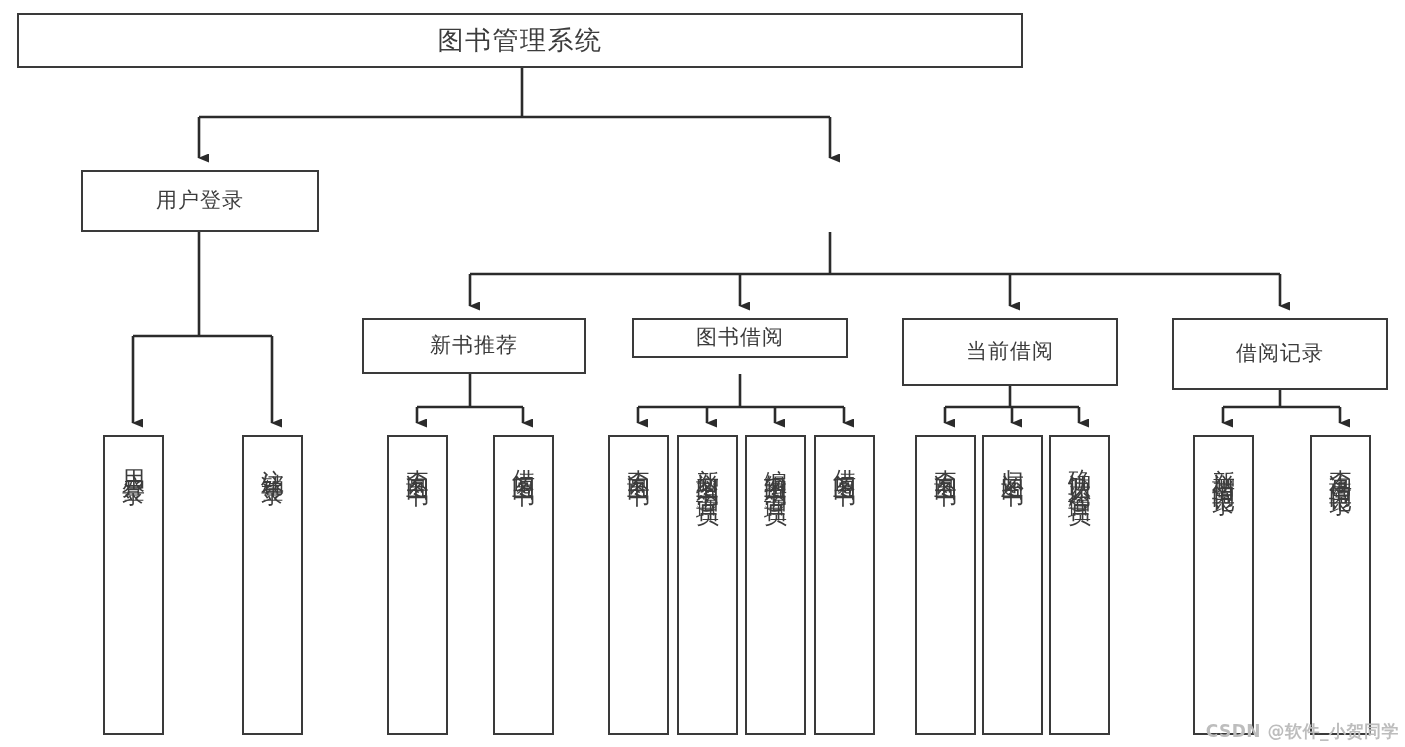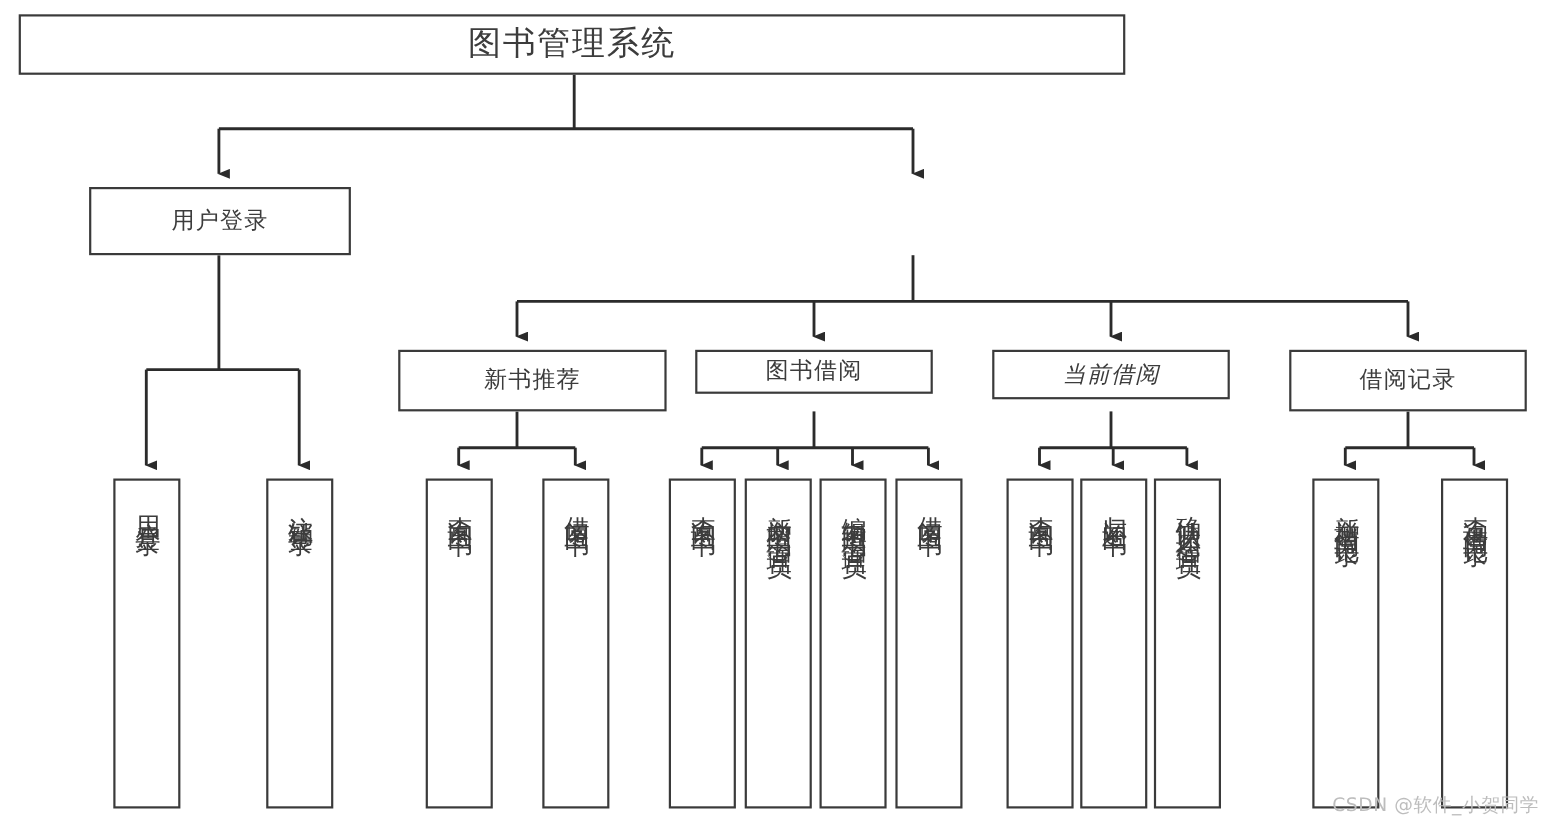--- a/index.html
+++ b/index.html
@@ -24,21 +24,21 @@
     color:#3c3c3c;
     z-index:2;
   }
   .node .lbl{
     display:block;
     text-align:center;
     line-height:1.22;
     white-space:pre-line;
   }
   .node.horiz .lbl{font-size:21px;letter-spacing:1px;}
-  .node.root .lbl{font-size:30px;letter-spacing:1.5px;}
+  .node.root .lbl{font-size:26px;letter-spacing:1.5px;}
 
   .node.vert{
     align-items:flex-start;
     justify-content:center;
     padding-top:14px;
   }
   .node.vert .lbl{
     writing-mode:vertical-rl;
     text-orientation:upright;
     font-size:23px;
@@ -50,20 +50,21 @@
   .watermark{
     position:absolute;
     right:6px;
     bottom:4px;
     font-size:17px;
     color:#bdbdbd;
     letter-spacing:0.5px;
     z-index:3;
     pointer-events:none;
     white-space:nowrap;
+    font-weight:bold;
   }
 </style>
 </head>
 <body>
 
 <div id="canvas">
 
   <svg class="links" viewBox="0 0 1405 747" xmlns="http://www.w3.org/2000/svg">
     <defs>
       <marker id="arw" markerWidth="9" markerHeight="11" refX="4.5" refY="10" orient="auto" markerUnits="userSpaceOnUse">
@@ -115,30 +116,30 @@
   </svg>
 
   <div class="node horiz root" style="left:17px;top:13px;width:1006px;height:55px;">
     <span class="lbl">图书管理系统</span>
   </div>
 
   <div class="node horiz" style="left:81px;top:170px;width:238px;height:62px;">
     <span class="lbl">用户登录</span>
   </div>
 
-  <div class="node horiz" style="left:362px;top:318px;width:244px;height:56px;">
+  <div class="node horiz" style="left:362px;top:318px;width:224px;height:56px;">
     <span class="lbl">新书推荐</span>
   </div>
   <div class="node horiz" style="left:632px;top:318px;width:216px;height:40px;">
     <span class="lbl">图书借阅</span>
   </div>
-  <div class="node horiz" style="left:902px;top:318px;width:216px;height:45px;font-style:italic;">
+  <div class="node horiz" style="left:902px;top:318px;width:216px;height:68px;">
     <span class="lbl">当前借阅</span>
   </div>
-  <div class="node horiz" style="left:1172px;top:318px;width:216px;height:56px;">
+  <div class="node horiz" style="left:1172px;top:318px;width:216px;height:72px;">
     <span class="lbl">借阅记录</span>
   </div>
 
   <div class="node vert" style="left:103px;top:435px;width:61px;height:300px;">
     <span class="lbl">用户登录</span>
   </div>
   <div class="node vert" style="left:242px;top:435px;width:61px;height:300px;">
     <span class="lbl">注销登录</span>
   </div>
 

